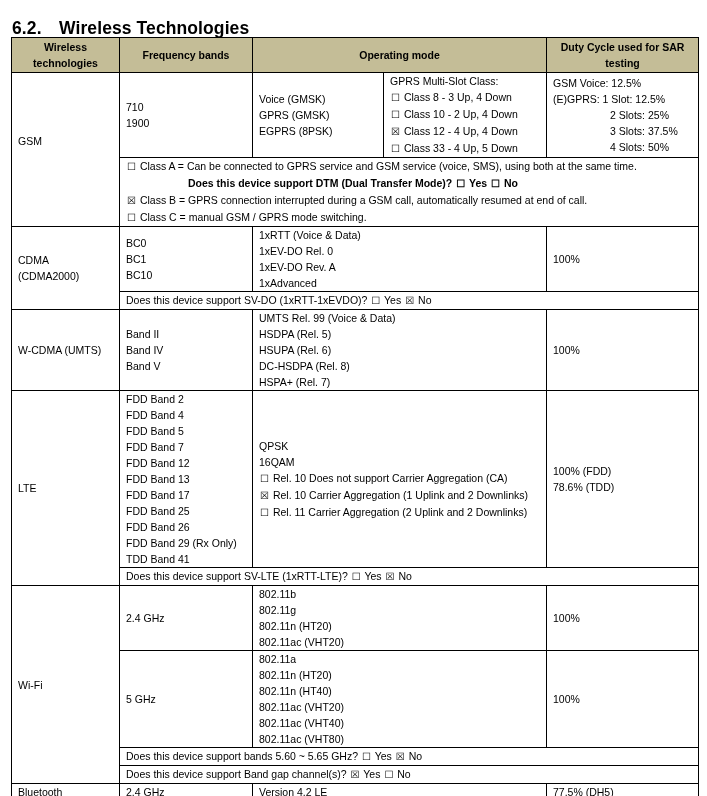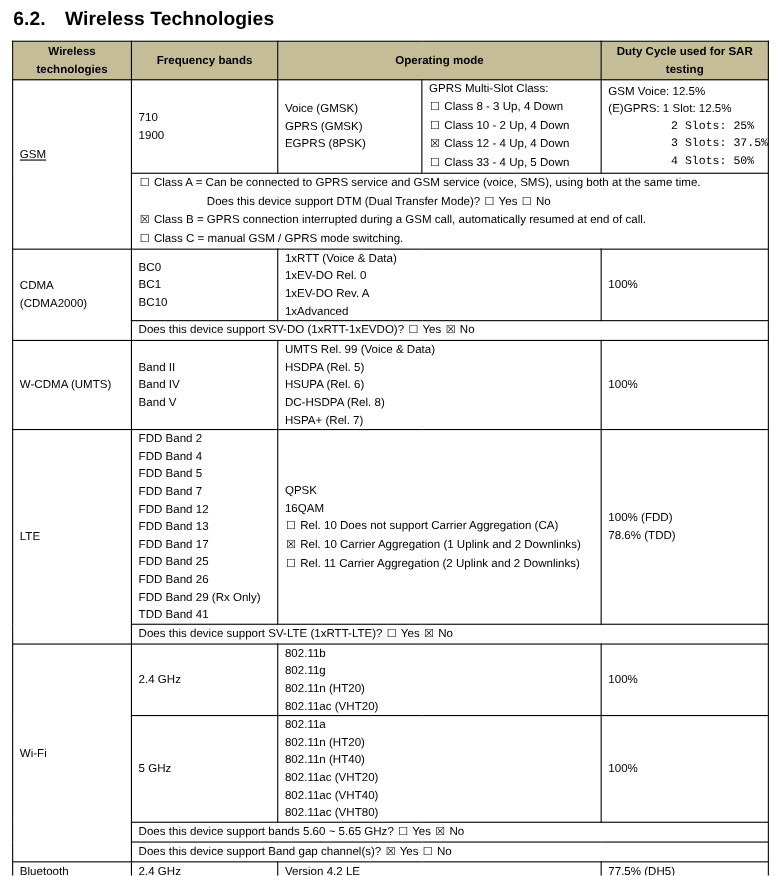--- a/index.html
+++ b/index.html
@@ -1,40 +1,40 @@
 <!DOCTYPE html>
 <html><head>
 <meta charset="utf-8">
 <style>
   * { box-sizing: border-box; margin: 0; padding: 0; }
   html, body { width: 707px; height: 796px; background: #ffffff; overflow: hidden; }
   body { font-family: "Liberation Sans", sans-serif; color: #000; position: relative; }
   .title {
-    position: absolute; left: 12px; top: 7px;
+    position: absolute; left: 12px; top: 18px;
     font-size: 17.5px; font-weight: bold; letter-spacing: 0.1px;
   }
   .title .num { display: inline-block; width: 47px; }
   table {
     position: absolute; left: 11px; top: 37px;
     width: 687px; border-collapse: collapse; table-layout: fixed;
     font-size: 10.5px; line-height: 16px;
   }
   td, th { border: 1px solid #000; vertical-align: middle; padding: 0 6px; text-align: left; font-weight: normal; }
   th {
     background: #c4bd97; font-weight: bold; text-align: center; line-height: 16px;
     padding: 1px 4px; height: 34px;
   }
   col.c1 { width: 108px; }
   col.c2 { width: 133px; }
   col.c3a { width: 131px; }
   col.c3b { width: 163px; }
   col.c4 { width: 152px; }
   .line { display: block; white-space: nowrap; }
-  .indent { padding-left: 62px; }
-  .rightpad { display:block; white-space: nowrap; padding-left: 57px; font-family: Liberation Mono, monospace; }
+  .indent { padding-left: 62px; font-weight: bold; }
+  .rightpad { display:block; white-space: nowrap; padding-left: 57px; }
   .box { display: inline-block; width: 11px; text-align: center; font-size: 10px; }
   .gsm-top td { height: 80px; margin-top: 19px; }
   .valign-bottom { vertical-align: bottom; padding-bottom: 3px; }
   .q { height: 16px; }
 </style>
 </head>
 <body>
 
 <div class="title">
   <span class="num">6.2.</span><span>Wireless Technologies</span>
@@ -52,21 +52,21 @@
     <tr>
       <th>Wireless technologies</th>
       <th>Frequency bands</th>
       <th colspan="2">Operating mode</th>
       <th>Duty Cycle used for SAR testing</th>
     </tr>
   </thead>
   <tbody>
 
     <tr class="gsm-top">
-      <td rowspan="2" class="valign-bottom" style="vertical-align: top; padding-top: 60px; text-decoration: underline;">GSM</td>
+      <td rowspan="2" class="valign-bottom" style="vertical-align: top; padding-top: 60px;">GSM</td>
       <td>
         <span class="line">710</span>
         <span class="line">1900</span>
       </td>
       <td>
         <span class="line">Voice (GMSK)</span>
         <span class="line">GPRS (GMSK)</span>
         <span class="line">EGPRS (8PSK)</span>
       </td>
       <td>

